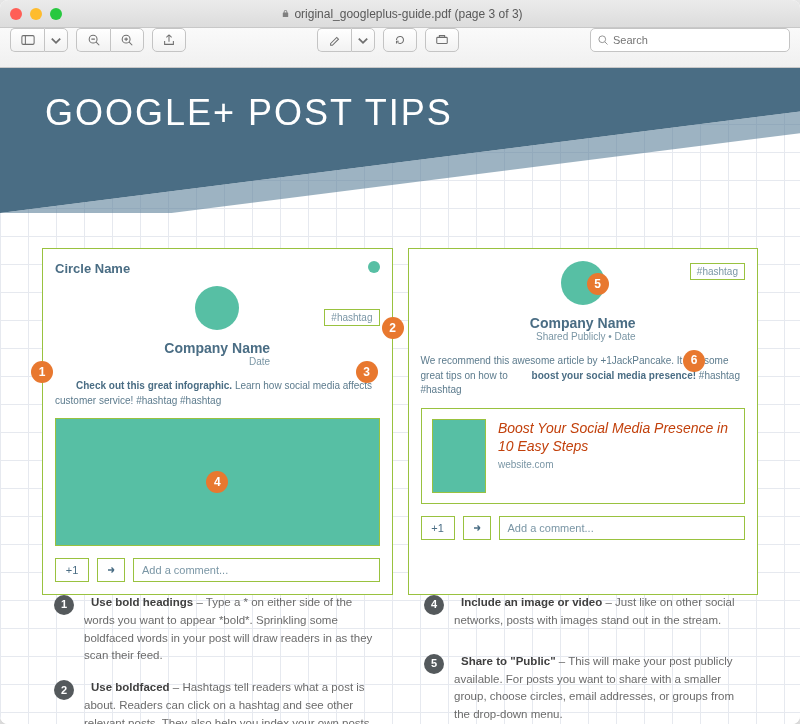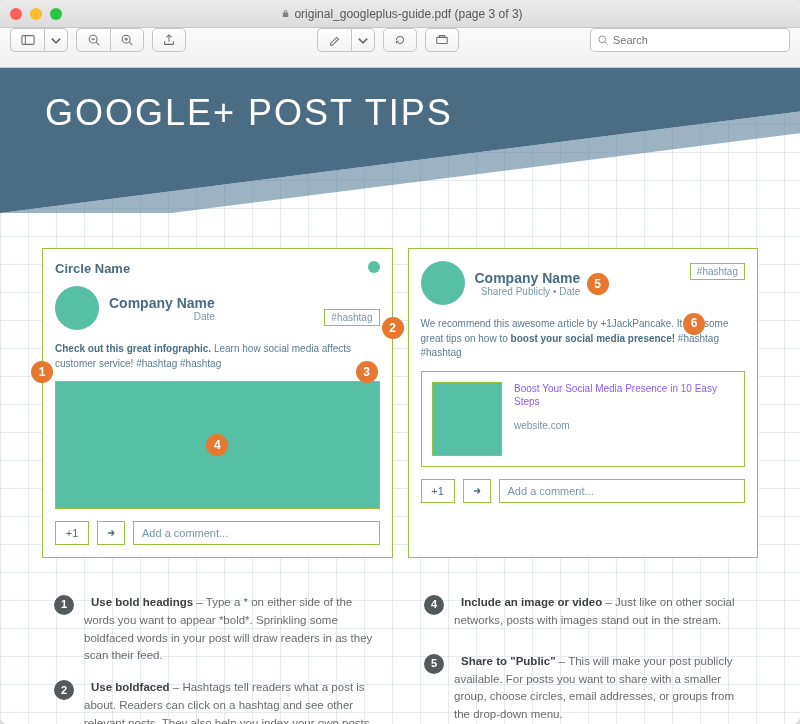--- a/index.html
+++ b/index.html
@@ -31,32 +31,32 @@
   .banner-poly { position:absolute; left:0; top:0; width:100%; height:100%; background:#4a6d84;
     clip-path: polygon(0 0, 100% 0, 100% 30%, 0 100%); }
   .banner-edge { position:absolute; left:0; top:0; width:100%; height:100%;
     clip-path: polygon(0 100%, 100% 30%, 100% 45%, 0 115%); background:#5c8199; opacity:.6; }
   .banner h1 { position:absolute; left:45px; top:24px; color:#fff; font-weight:200; letter-spacing:2px; font-size:36px; font-family: Liberation Sans, sans-serif; text-transform: uppercase; }
 
   .cards-row { position:absolute; top:180px; left:0; right:0; display:flex; gap:15px; padding: 0 42px; }
   .card { flex:1; border:1px solid #99c23f; background:#fff; padding:12px; position:relative; }
   .circle-name { color:#4a6d84; font-size:13px; font-weight:600; }
   .status-dot { position:absolute; right:12px; top:12px; width:12px; height:12px; border-radius:50%; background:#57bfa4; }
-  .profile { display:flex; align-items:center; gap:10px; margin-top:10px; }
+  .profile { display:flex; align-items:center; gap:10px; margin-top:10px;flex-direction:column; }
   .avatar { width:44px; height:44px; border-radius:50%; background:#57bfa4; }
   .profile .meta .name { color:#4a6d84; font-weight:700; font-size:14px; }
   .profile .meta .date { color:#7a96a5; font-size:10px;text-align:right; }
   .hashtag-pill { border:1px solid #99c23f; color:#7a96a5; font-size:10px; padding:2px 6px; position:absolute; right:12px; }
   .body-text { font-size:10px; color:#5c7b8d; margin-top:12px; line-height:1.45; }
-  .body-text b { color:#4a6d84; }
+  .body-text b { color:#4a6d84;margin-left:21px; }
   .img-block { margin-top:10px; background:#57bfa4; height:128px; border:1px solid #99c23f; position:relative; }
   .img-thumb { background:#57bfa4; border:1px solid #99c23f; width:74px; height:74px; }
   .article { display:flex; gap:12px; border:1px solid #99c23f; padding:10px; margin-top:10px; }
-  .article-title { color:#8b5cf6; font-size:10px; font-weight:500; line-height:1.3; }
-  .article-src { color:#7a96a5; font-size:10px; margin-top:12px; }
+  .article-title { color:#c2410c; font-size:14px; font-weight:500; line-height:1.3;font-style:italic; }
+  .article-src { color:#7a96a5; font-size:10px; margin-top:4px; }
   .actions { display:flex; gap:8px; margin-top:12px; }
   .pill { border:1px solid #99c23f; height:24px; display:flex; align-items:center; justify-content:center; color:#4a6d84; font-size:11px; }
   .pill.plus { width:34px; }
   .pill.arrow { width:28px; }
   .pill.comment { flex:1; justify-content:flex-start; padding-left:8px; color:#7a96a5; }
 
   .callout { position:absolute; width:22px; height:22px; border-radius:50%; background:#e8782f; color:#fff; font-size:12px; font-weight:700; display:flex; align-items:center; justify-content:center; z-index:10; }
 
   .tips-row { position:absolute; bottom:0; left:0; right:0; display:flex; gap:48px; padding: 0 54px 0 54px; height:130px; }
   .tip { flex:1; display:flex; gap:10px; font-size:11.5px; color:#6b6b6b; line-height:1.55; }

